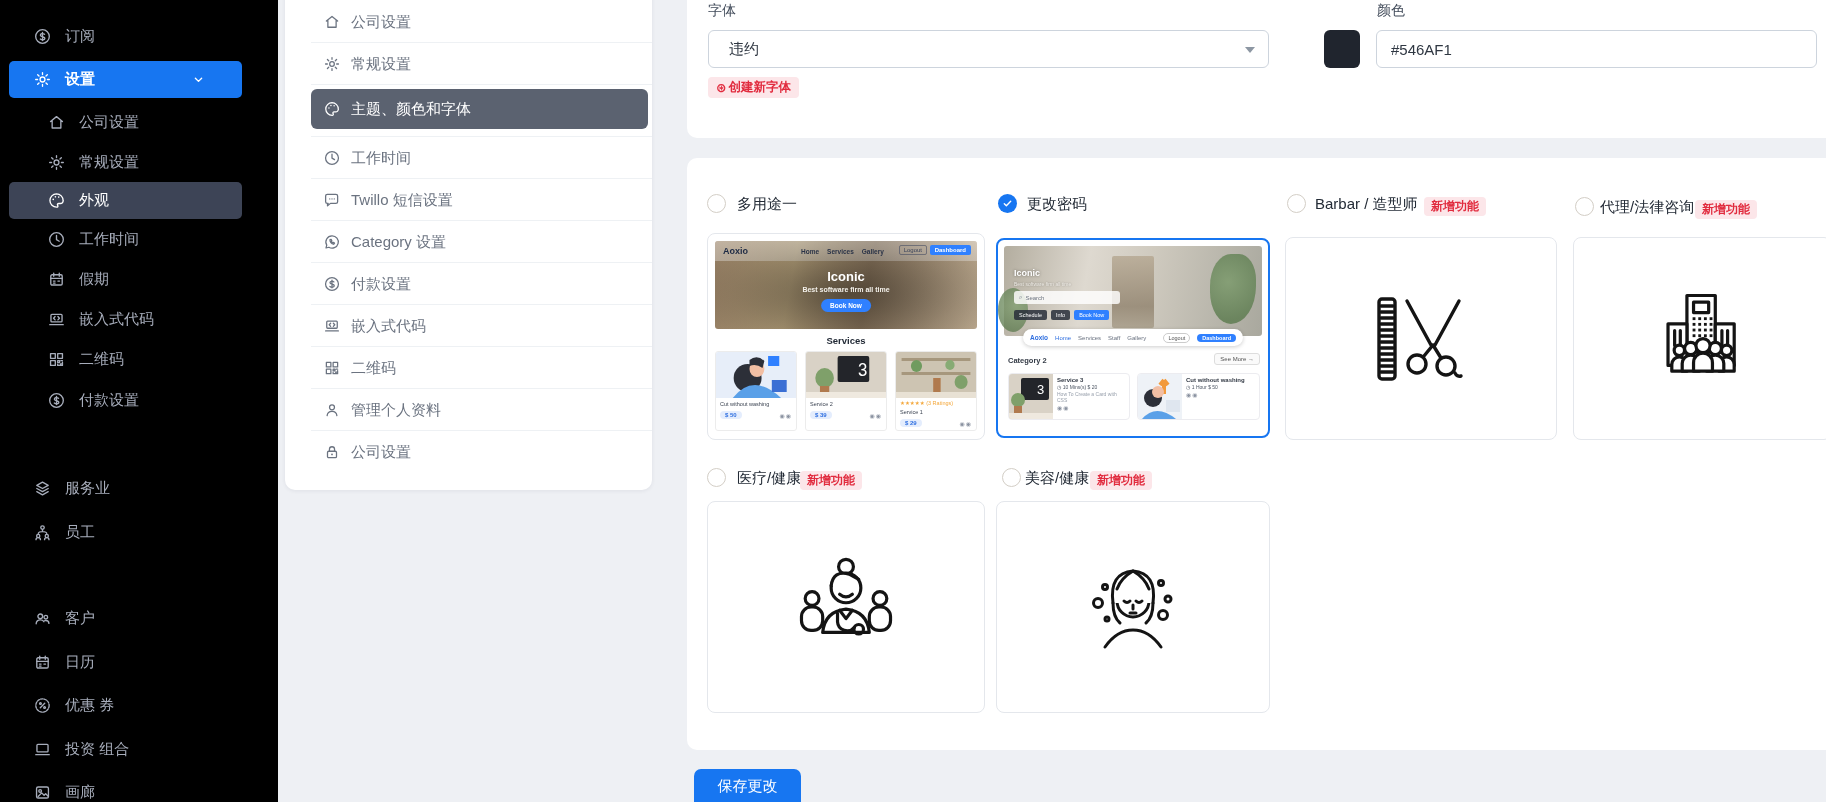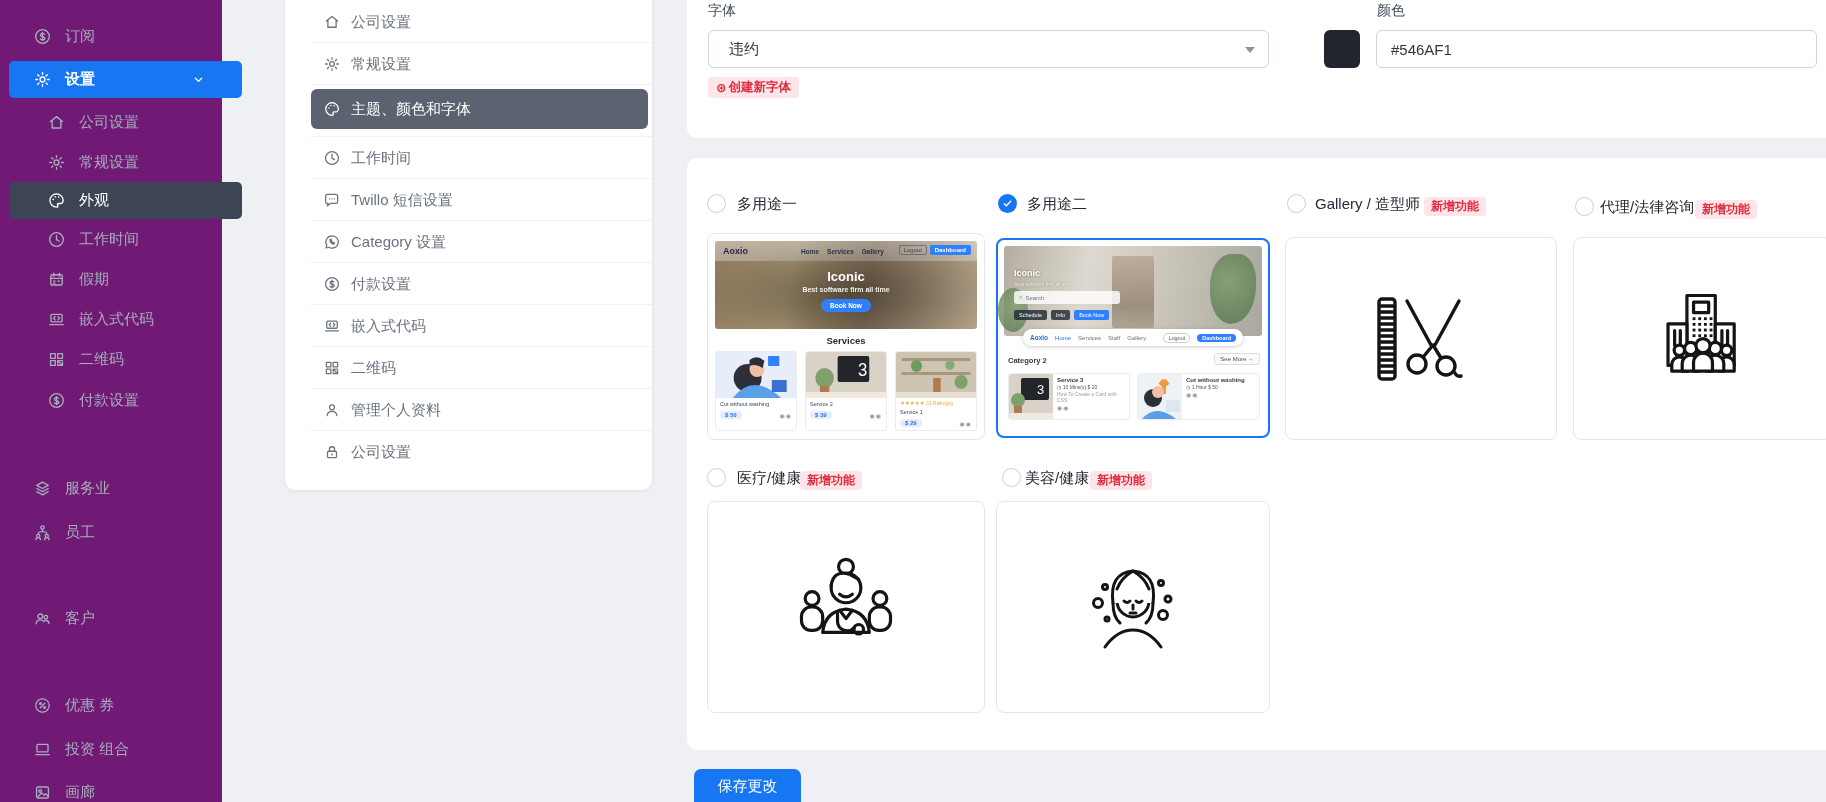--- a/index.html
+++ b/index.html
@@ -6,21 +6,21 @@
   html,body { width:1826px; height:802px; }
   body {
     font-family: "Liberation Sans", "DejaVu Sans", sans-serif;
     background:#eef0f4; overflow:hidden; position:relative;
     -webkit-font-smoothing:antialiased;
   }
   svg.ic { width:19px; height:19px; flex:none; stroke:currentColor; fill:none;
            stroke-width:1.7; stroke-linecap:round; stroke-linejoin:round; }
 
   
-  .lsb { position:absolute; left:0; top:0; width:222px; height:802px; background:#701a75; }
+  .lsb { position:absolute; left:0; top:0; width:278px; height:802px; background:#000000; }
   .lsb-item { position:absolute; left:0; width:250px; height:30px; display:flex; align-items:center;
               gap:13px; color:#a7adbb; font-size:15px; padding-left:33px; cursor:pointer; white-space:nowrap; }
   .lsb-item.sub { padding-left:47px; }
   .lsb-sel { position:absolute; left:9px; width:233px; height:37px; border-radius:5px;
              display:flex; align-items:center; gap:13px; padding-left:24px; font-size:15px;
              color:#fff; cursor:pointer; }
   .lsb-sel.blue { background:#1776f1; font-weight:bold; }
   .lsb-sel.gray { background:#3d4456; padding-left:38px; }
   .lsb-sel .chev { margin-left:auto; margin-right:36px; width:15px; height:15px; stroke-width:2.2; }
 
@@ -320,20 +320,26 @@
         <use href="#i-org"></use>
       </svg>
     <span>员工</span>
   </div>
   <div class="lsb-item" style="top:603px">
     <svg class="ic">
         <use href="#i-users"></use>
       </svg>
     <span>客户</span>
   </div>
+  <div class="lsb-item" style="top:647px">
+    <svg class="ic">
+        <use href="#i-calendar"></use>
+      </svg>
+    <span>日历</span>
+  </div>
   <div class="lsb-item" style="top:690px">
     <svg class="ic">
         <use href="#i-percent"></use>
       </svg>
     <span>优惠 券</span>
   </div>
   <div class="lsb-item" style="top:734px">
     <svg class="ic">
         <use href="#i-laptop"></use>
       </svg>
@@ -436,24 +442,24 @@
 <section class="card3">
 
   <div class="radio" style="left:20px; top:36px"></div>
   <div class="rlabel" style="left:50px; top:37px">多用途一</div>
 
   <div class="radio on" style="left:311px; top:36px">
     <svg>
         <use href="#i-check"></use>
       </svg>
   </div>
-  <div class="rlabel" style="left:340px; top:37px">多用途二</div>
+  <div class="rlabel" style="left:340px; top:37px">更改密码</div>
 
   <div class="radio" style="left:600px; top:36px"></div>
-  <div class="rlabel" style="left:628px; top:37px">Gallery / 造型师</div>
+  <div class="rlabel" style="left:628px; top:37px">Barbar / 造型师</div>
   <div class="nbadge" style="left:737px; top:39px">新增功能</div>
 
   <div class="radio" style="left:888px; top:39px"></div>
   <div class="rlabel" style="left:913px; top:40px">代理/法律咨询</div>
   <div class="nbadge" style="left:1008px; top:42px">新增功能</div>
 
   <div class="thumb t1">
     <div class="t1-hero">
       <span class="t1-logo">Aoxio</span>
       <span class="t1-nav">

